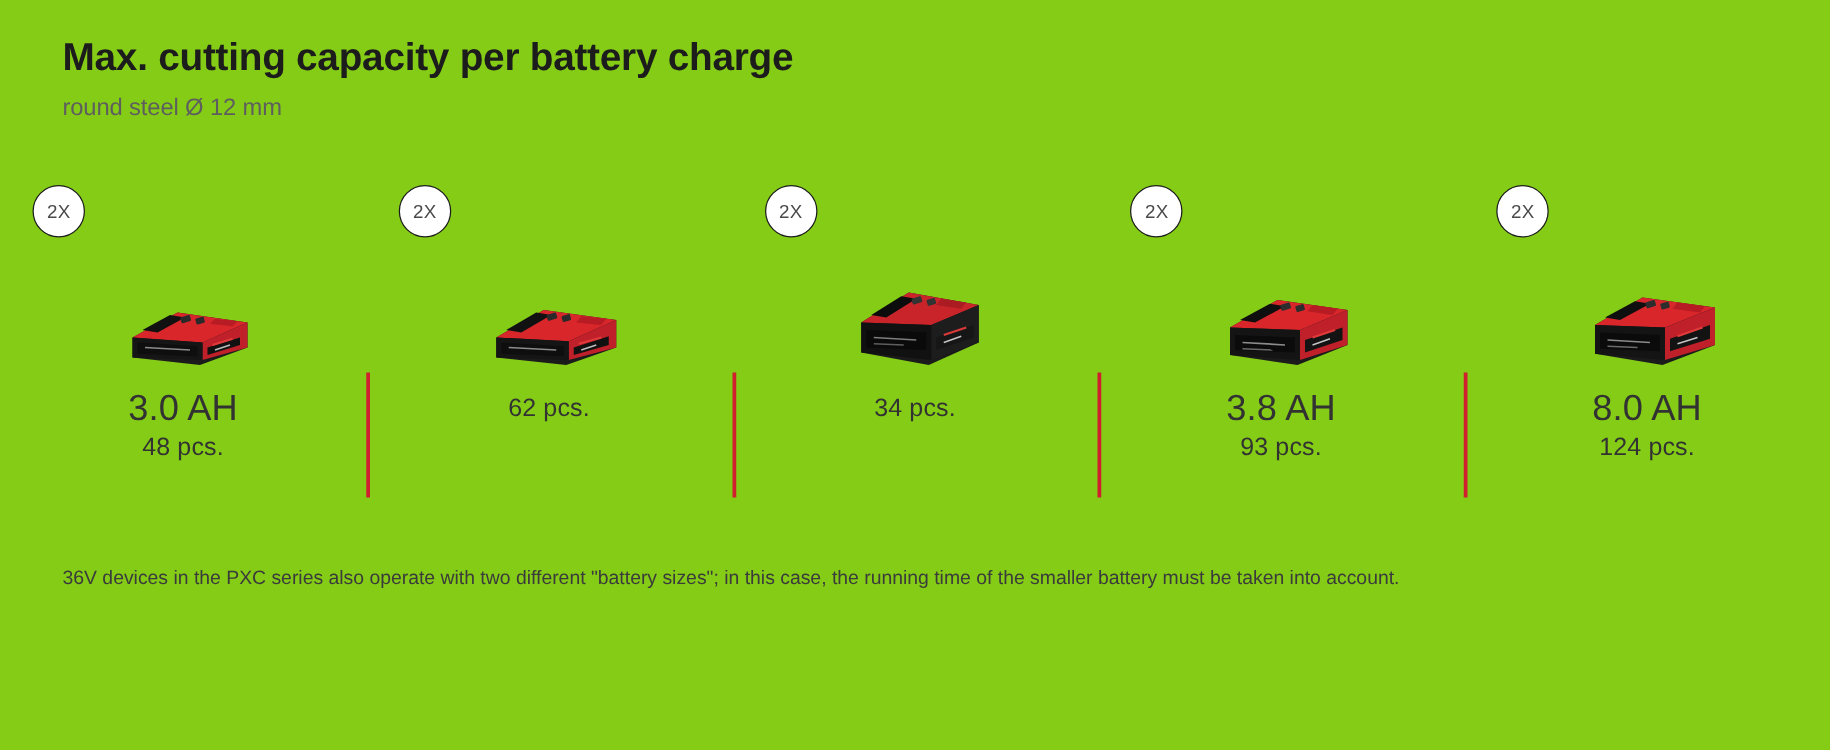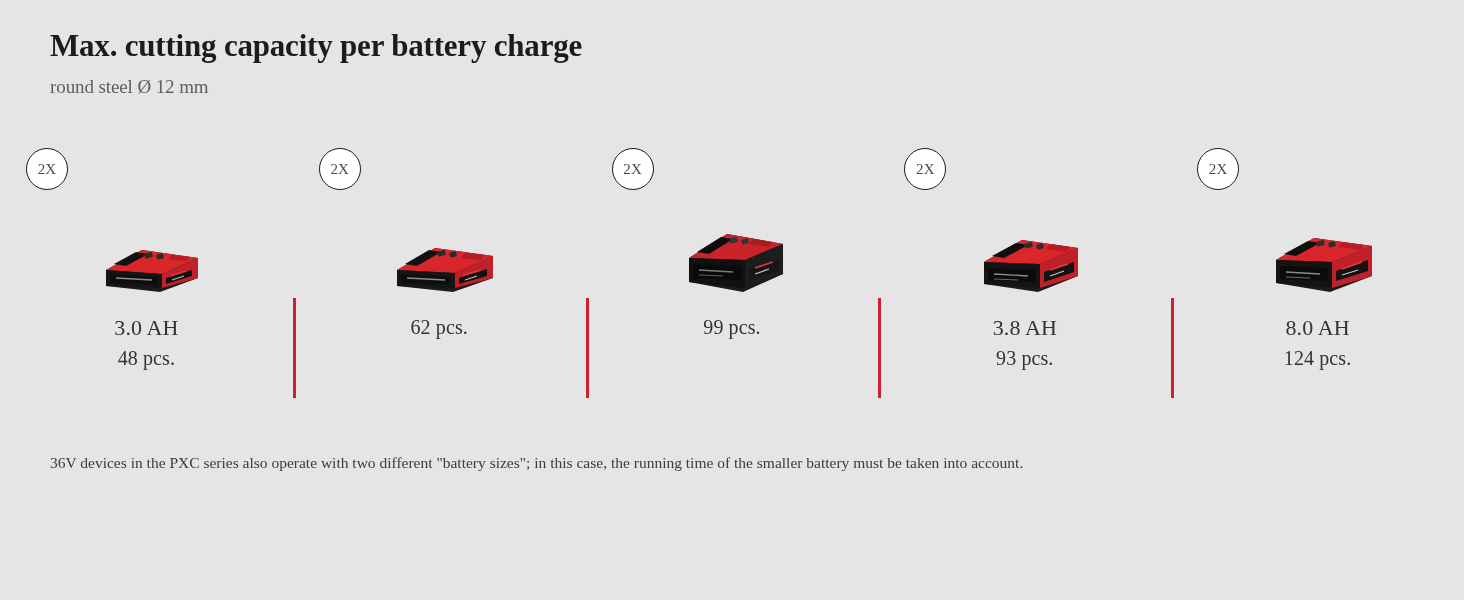--- a/index.html
+++ b/index.html
@@ -12,22 +12,21 @@
     height: 600px;
     font-family: "Liberation Sans", sans-serif;
     color: #2b2b2b;
     overflow: hidden;
     position: relative;
   }
   .page {
     position: relative;
     width: 1464px;
     height: 600px;
-    background: #e5e5e5;
-    font-family: Liberation Serif, serif;
+    background: #84cc16;
   }
 
   
   .heading-block {
     position: absolute;
     left: 50px;
     top: 26px;
   }
   .title {
     font-size: 31px;
@@ -113,21 +112,21 @@
   .battery-wrap svg { display: block; }
 
   .labels {
     position: absolute;
     left: 0;
     top: 166px;
     width: 292.8px;
     text-align: center;
   }
   .label-cap {
-    font-size: 22px;
+    font-size: 29px;
     font-weight: 400;
     line-height: 31px;
     color: #323232;
     letter-spacing: 0.1px;
   }
   .label-pcs {
     font-size: 20px;
     font-weight: 400;
     line-height: 31px;
     color: #323232;
@@ -241,21 +240,21 @@
             <path d="M20 46 L68 48 L68 62 L20 60 Z" fill="#0a0a0a"></path>
             <path d="M26 52 L60 54" stroke="#7d7d7d" stroke-width="1.4" fill="none"></path>
             <path d="M26 57 L50 58" stroke="#5e5e5e" stroke-width="1.2" fill="none"></path>
             <path d="M76 52 L106 42 L106 52 L76 62 Z" fill="#161616"></path>
             <path d="M82 50 L100 44" stroke="#d83a3a" stroke-width="1.8" fill="none"></path>
             <path d="M82 56 L96 51" stroke="#c5c5c5" stroke-width="1.2" fill="none"></path>
           </g>
         </svg>
       </div>
       <div class="labels">
-        <div class="label-pcs">99 pcs.</div>
+        <div class="label-pcs">34 pcs.</div>
       </div>
     </div>
 
     <div class="column">
       <div class="divider"></div>
       <div class="badge-wrap">
         <div class="badge">
           <span class="badge-text">2X</span>
         </div>
       </div>

